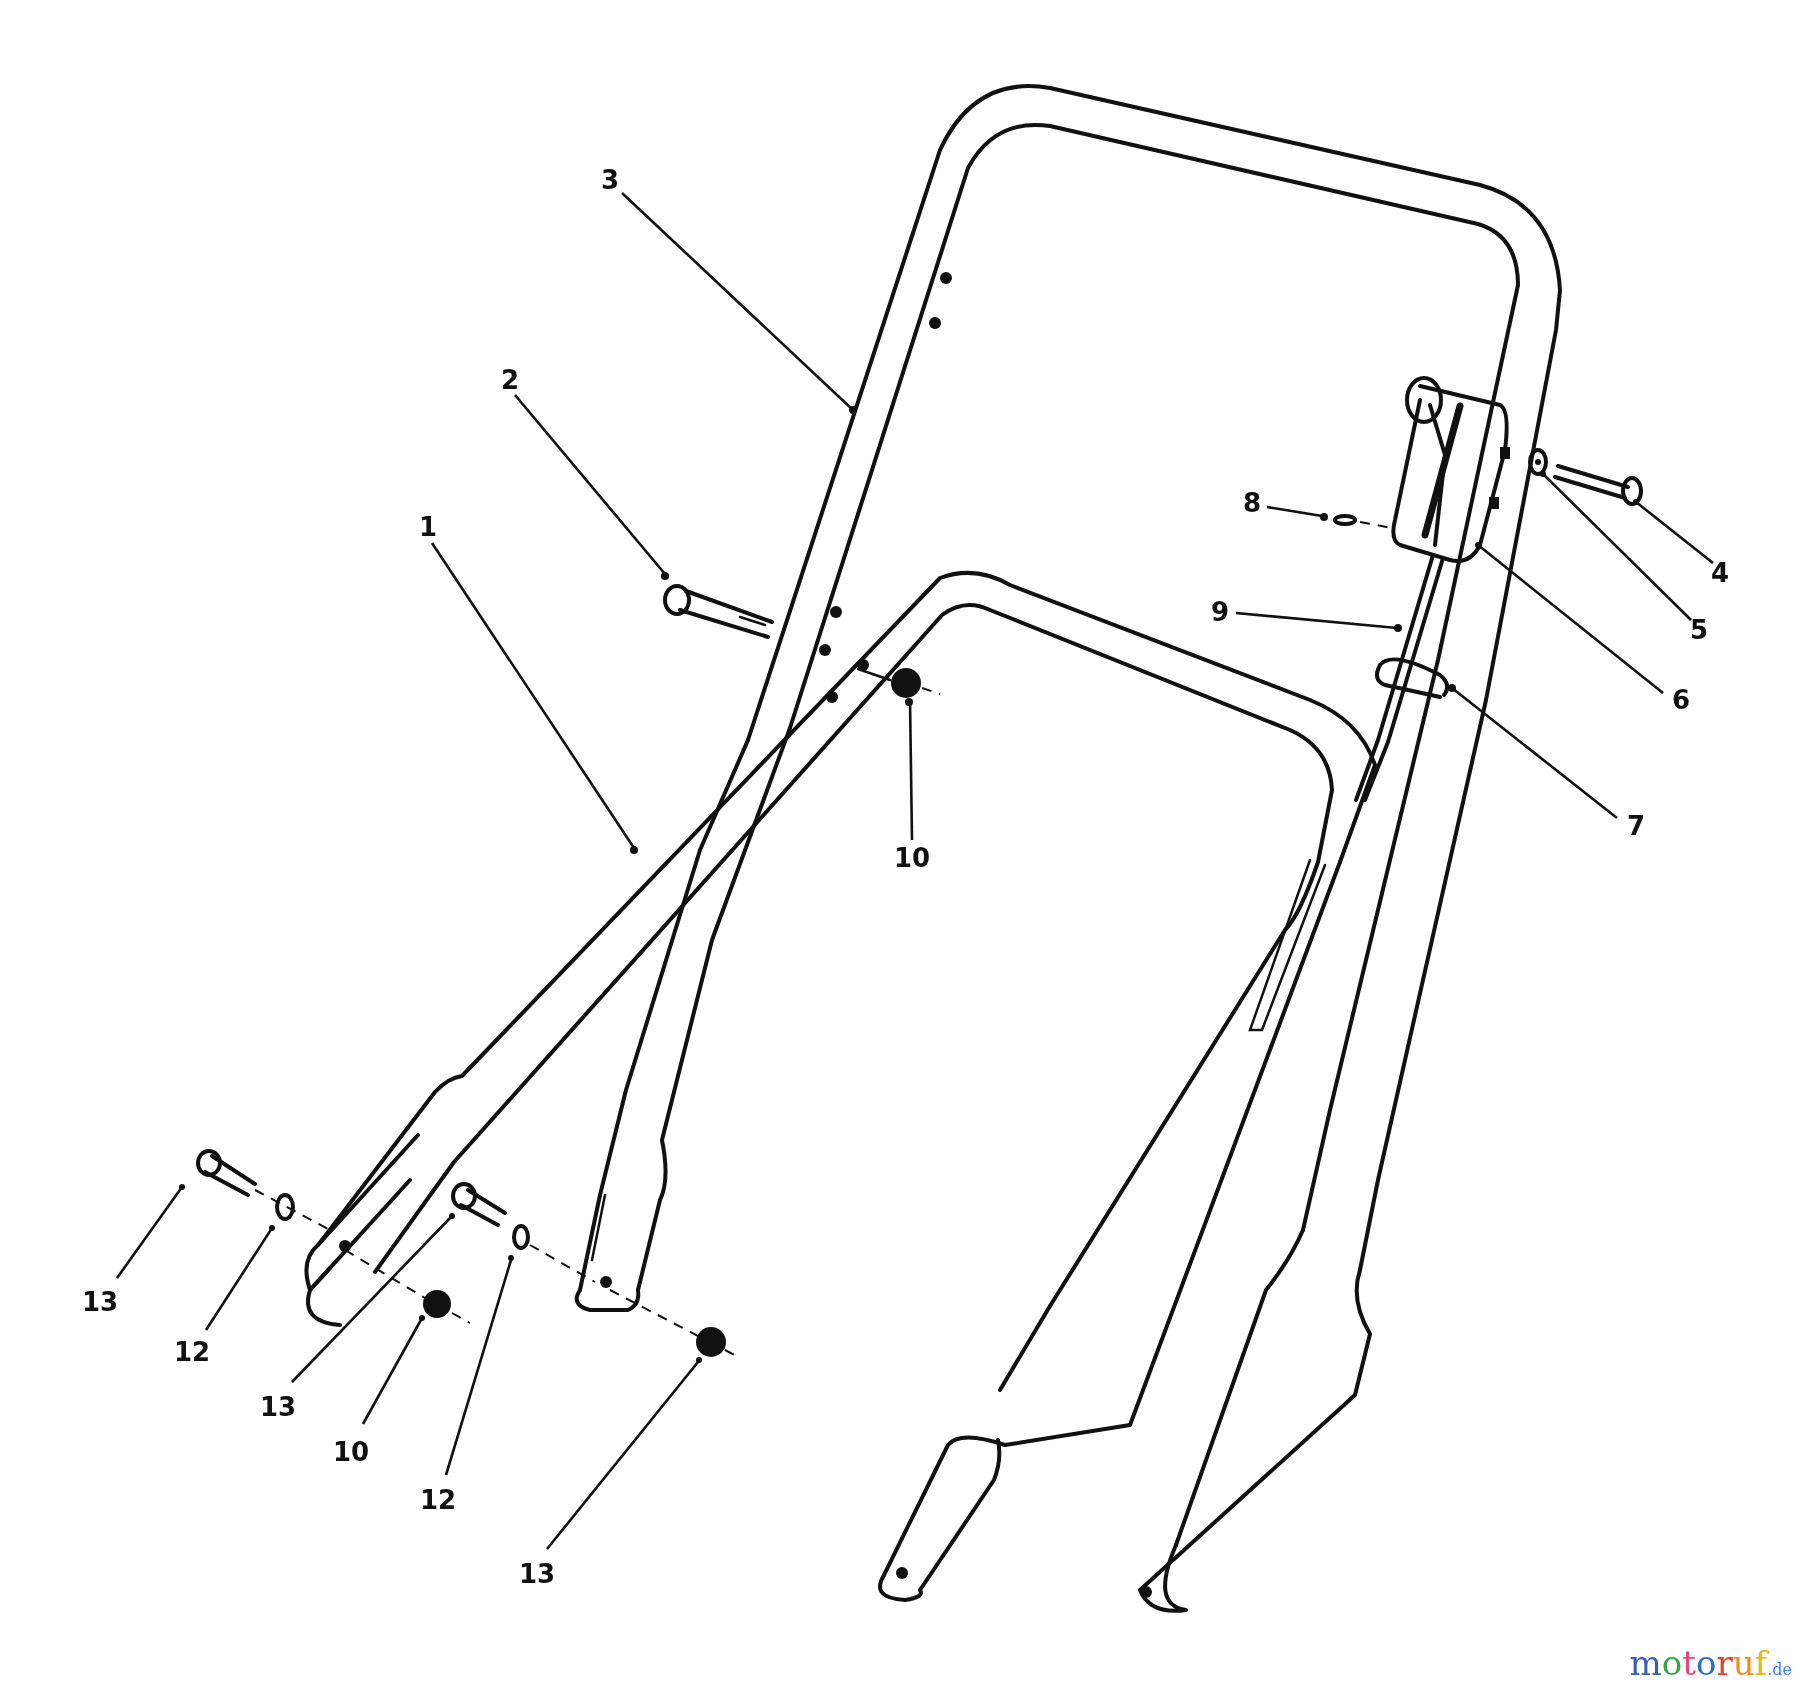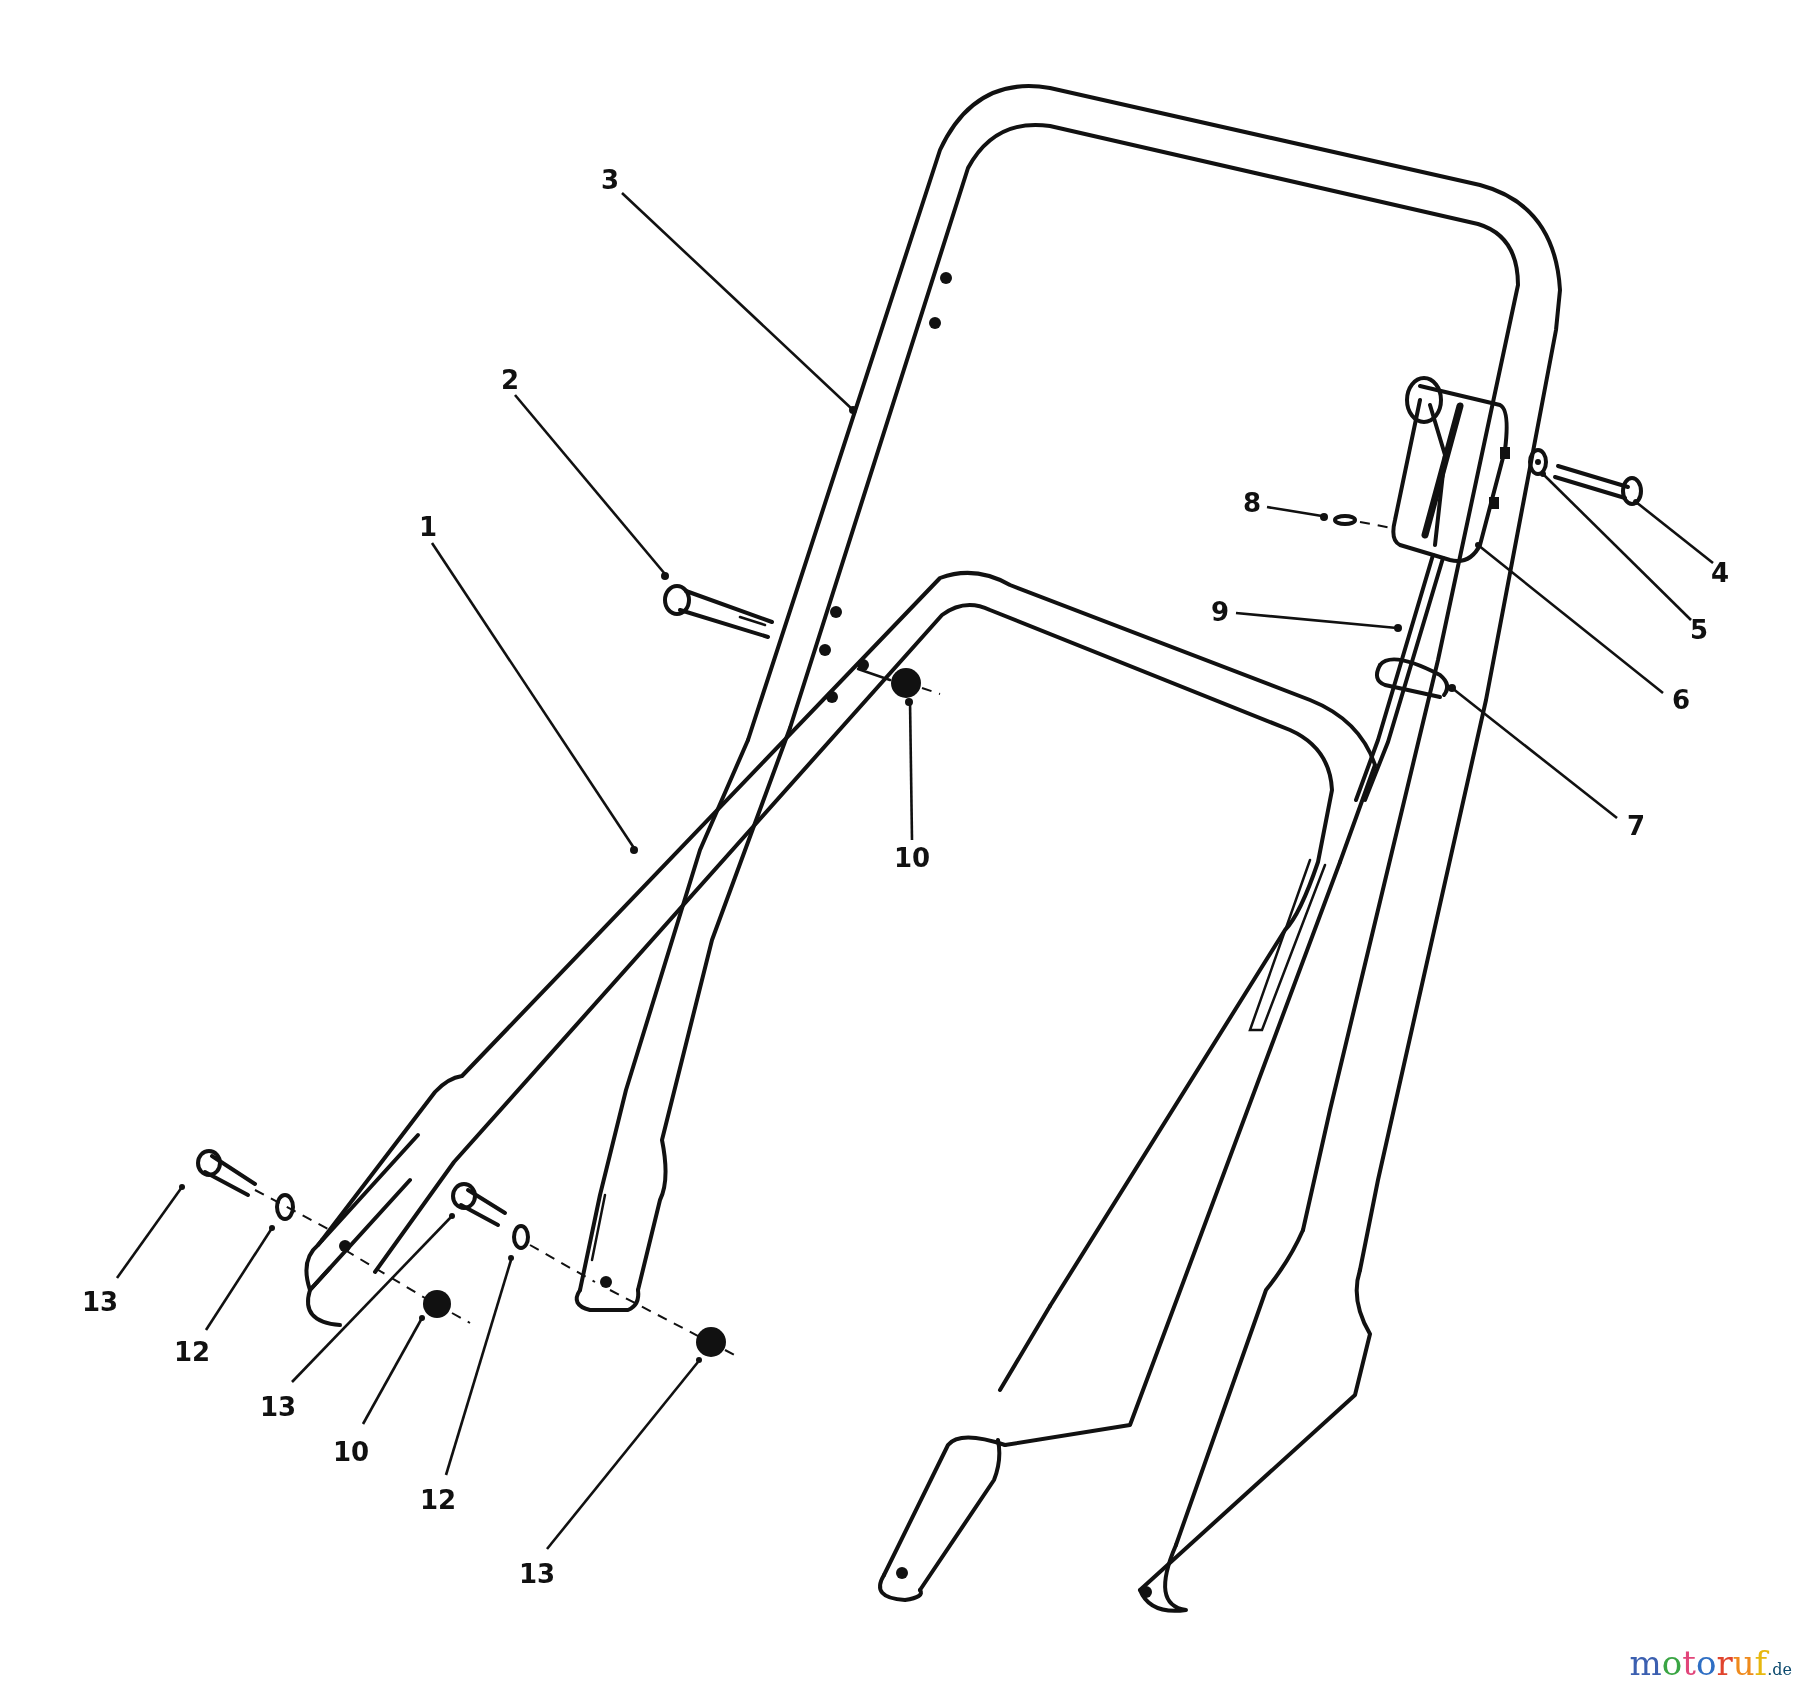--- a/index.html
+++ b/index.html
@@ -6,21 +6,21 @@
     body { width: 1800px; height: 1693px; position: relative; overflow: hidden; font-family: "Liberation Sans", sans-serif; }
     #diagram { position: absolute; left: 0; top: 0; width: 1800px; height: 1693px; }
     .part { fill: none; stroke: #111; stroke-width: 4; stroke-linecap: round; stroke-linejoin: round; }
     .thin { fill: none; stroke: #111; stroke-width: 2.5; stroke-linecap: round; }
     .leader { fill: none; stroke: #111; stroke-width: 2.6; }
     .dash { fill: none; stroke: #111; stroke-width: 2; stroke-dasharray: 10 8; }
     .dot { fill: #111; }
     .label { position: absolute; font-family: "DejaVu Sans", sans-serif; font-weight: bold; font-size: 26px; color: #111; line-height: 1; transform: translate(-50%, -50%); white-space: nowrap; }
     .watermark { position: absolute; right: 8px; bottom: 10px; font-family: "DejaVu Serif", serif; font-size: 34px; letter-spacing: 0px; }
     .watermark span { display: inline-block; }
-    .watermark .tld { font-size: 16px; color: #0c4a6e; }
+    .watermark .tld { font-size: 16px; color: #3b82f6; }
   </style>
 </head>
 <body>
 
 <svg id="diagram" viewBox="0 0 1800 1693" xmlns="http://www.w3.org/2000/svg">
 
   <g>
 
     <path class="part" d="M748,740 L940,150 Q975,75 1050,88 L1480,185 Q1555,205 1560,290 L1556,330 L1486,700 L1378,1180 L1360,1270"></path>
 

